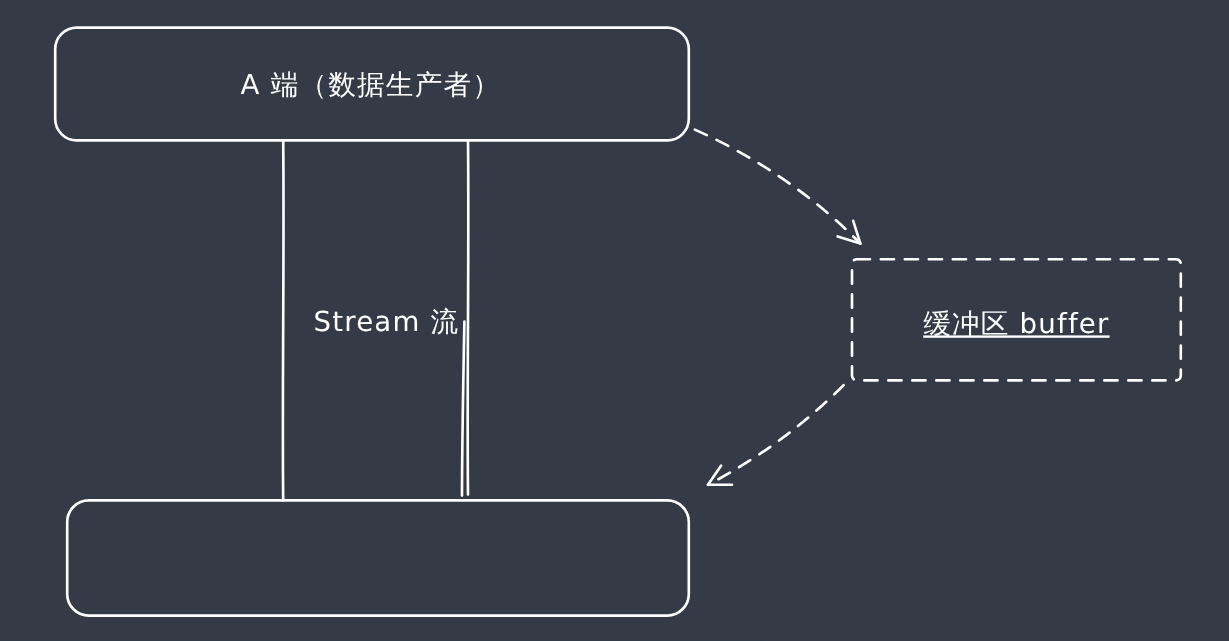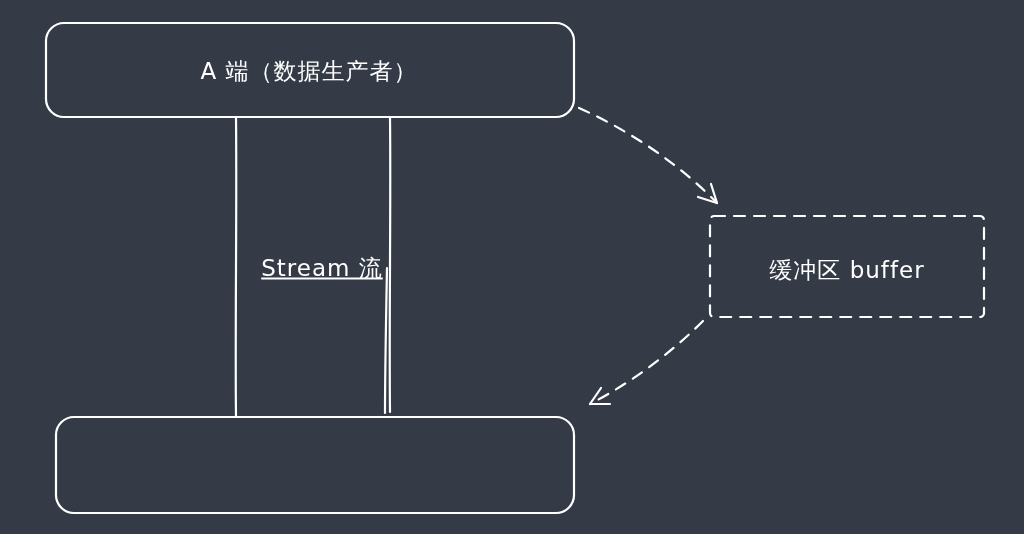--- a/index.html
+++ b/index.html
@@ -56,17 +56,17 @@
     <path class="sk dashed" d="M579 108 C 635 133, 683 168, 717 203"></path>
     <polyline class="sk" points="698,197 717,203 711,184"></polyline>
 
     <path class="sk dashed" d="M703 321 C 672 352, 634 381, 590 404"></path>
     <polyline class="sk" points="601,388 590,404 610,404"></polyline>
   </svg>
 
   <div class="label" style="left: 309px; top: 71px;">A 端（数据生产者）</div>
 
 
-  <div class="label" style="left: 847px; top: 270px;">缓冲区 buffer</div>
+  <div class="label" style="left: 847px; top: 270px; text-decoration: underline;">缓冲区 buffer</div>
 
-  <div class="label" style="left: 322px; top: 268px; text-decoration: underline;">Stream 流</div>
+  <div class="label" style="left: 322px; top: 268px;">Stream 流</div>
 
 </div>
 
 </body></html>

